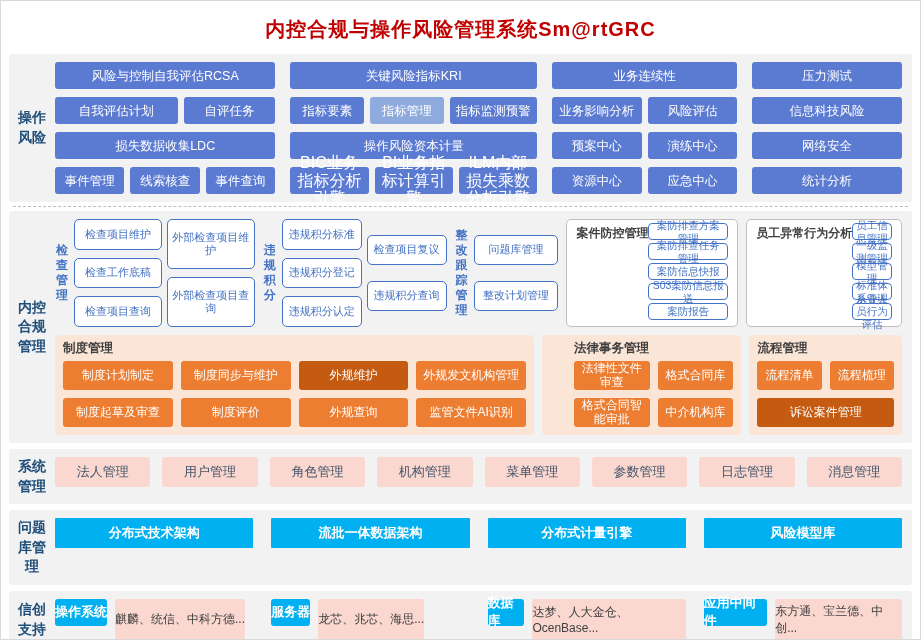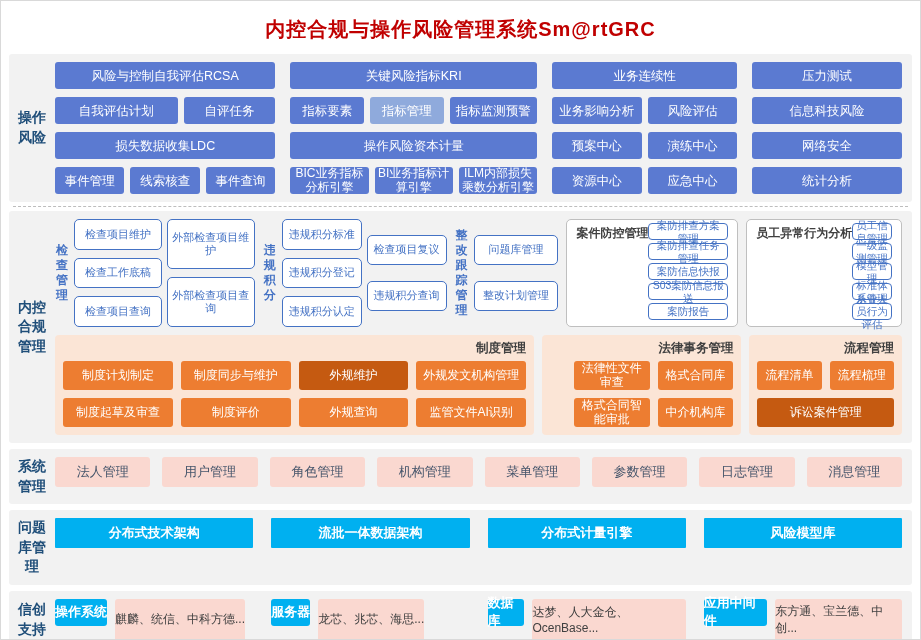--- a/index.html
+++ b/index.html
@@ -13,21 +13,21 @@
   .band-content { flex: 1; min-width: 0; }
   .dash-sep { border-top: 1px dashed #bdbdbd; margin: -2px 4px 4px; height: 0; }
 
   
   .op-grid { display: flex; gap: 15px; height: 132px; }
   .op-col { display: flex; flex-direction: column; gap: 8px; }
   .op-colA { flex: 25; } .op-colB { flex: 28; } .op-colC { flex: 21; } .op-colD { flex: 17; }
   .op-row { display: flex; gap: 6px; flex: 1; min-height: 0; }
   .btn-blue { flex: 1; background: #5b7ad1; color: #fff; border-radius: 3px; display: flex; align-items: center; justify-content: center; font-size: 12.5px; text-align: center; line-height: 1.12; padding: 1px 2px; }
   .btn-blue.light { background: #8faadc; }
-  .btn-blue.small { font-size: 12px; }
+  .btn-blue.small { font-size: 16px; }
 
   
   .comp-top { display: flex; gap: 8px; height: 108px; margin-bottom: 8px; }
   .vgrp { display: flex; gap: 5px; }
   .grp-inspection { flex: 25; } .grp-violation { flex: 23; } .grp-rectify { flex: 13; }
   .grp-case { flex: 19; } .grp-behavior { flex: 17; }
   .vgrp-label { flex: 0 0 14px; display: flex; align-items: center; justify-content: center; }
   .vgrp-label span { display: block; width: 1em; word-break: break-all; color: #4472c4; font-weight: bold; font-size: 12px; line-height: 1.25; text-align: center; }
   .vcol { display: flex; flex-direction: column; gap: 8px; flex: 1; min-width: 0; }
   .vcol.loose { justify-content: space-evenly; gap: 0; }
@@ -35,21 +35,21 @@
   .wbox { flex: 1; border: 1px solid #4472c4; color: #4472c4; background: #fff; border-radius: 5px; display: flex; align-items: center; justify-content: center; text-align: center; font-size: 11px; line-height: 1.2; padding: 1px 3px; min-height: 0; }
   .panel { border: 1px solid #bfbfbf; background: #fff; border-radius: 5px; padding: 3px 9px 6px; display: flex; flex-direction: row; }
   .panel-title { text-align: center; font-weight: bold; font-size: 12px; color: #404040; padding: 2px 0 3px; }
   .panel-items { display: flex; flex-direction: column; gap: 3px; flex: 1; min-height: 0; }
   .panel-items .wbox { font-size: 10.5px; border-radius: 4px; }
 
   
   .comp-bottom { display: flex; gap: 8px; height: 100px; }
   .peach { background: #fbe5d6; border-radius: 4px; padding: 3px 8px 8px; display: flex; flex-direction: column; }
   .peach-policy { flex: 61; } .peach-legal { flex: 21; padding-left: 32px; } .peach-process { flex: 18; }
-  .peach-title { text-align: right; font-weight: bold; font-size: 12.5px; color: #404040; padding: 2px 0 4px; }
+  .peach-title { text-align: left; font-weight: bold; font-size: 12.5px; color: #404040; padding: 2px 0 4px; }
   .peach-rows { flex: 1; display: flex; flex-direction: column; gap: 8px; min-height: 0; }
   .brow { display: flex; gap: 8px; flex: 1; min-height: 0; }
   .btn-orange { flex: 1; background: #ed7d31; color: #fff; border-radius: 3px; display: flex; align-items: center; justify-content: center; font-size: 12px; text-align: center; line-height: 1.15; padding: 1px 3px; }
   .btn-orange.dark { background: #c55a11; }
 
   
   .flat-row { display: flex; gap: 12px; height: 30px; }
   .btn-pink { flex: 1; background: #fad8d0; color: #44546a; border-radius: 3px; display: flex; align-items: center; justify-content: center; font-size: 13px; }
   .tech-row { display: flex; gap: 18px; height: 30px; }
   .btn-cyan { flex: 1; background: #00b0f0; color: #fff; font-weight: bold; border-radius: 1px; display: flex; align-items: center; justify-content: center; font-size: 13px; }

